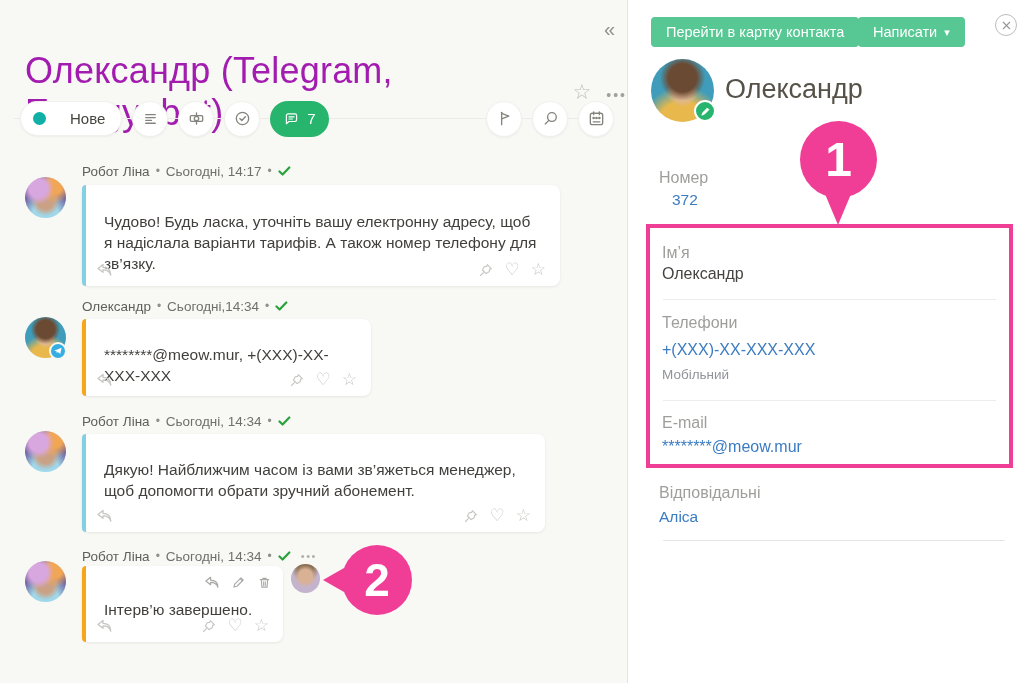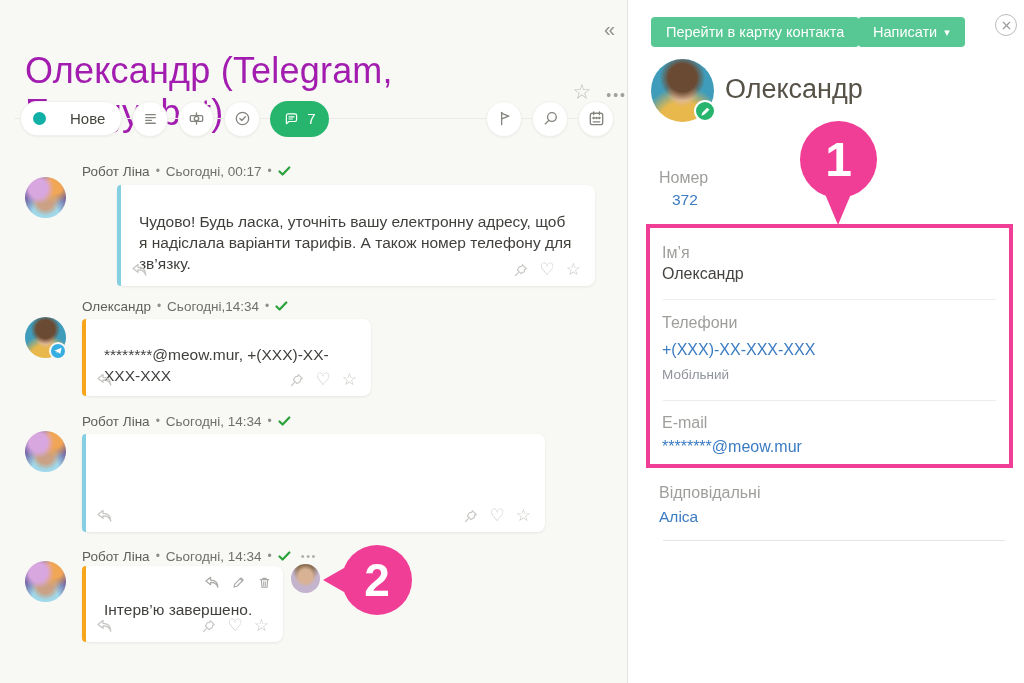--- a/index.html
+++ b/index.html
@@ -189,29 +189,29 @@
         <circle cx="13" cy="9.5" r="0.7" fill="#84847f"></circle>
           <line x1="6.5" y1="13.5" x2="13.5" y2="13.5"></line>
         </svg>
     </div>
   </div>
 
   <div class="avatar av-robot" style="left:25px; top:177px;"></div>
   <div class="msg-head" style="left:82px; top:162px;">
     <span class="author">Робот Ліна</span>
     <span class="sep">•</span>
-    <span>Сьогодні, 00:17</span>
+    <span>Сьогодні, 14:17</span>
     <span class="sep">•</span>
     <span class="chk">
       <svg width="13" height="12" viewBox="0 0 13 12" fill="none" stroke="#2aa23b" stroke-width="2.2" stroke-linecap="round" stroke-linejoin="round">
           <polyline points="1.5,6.5 4.6,9.5 11.3,2.5"></polyline>
         </svg>
       </span>
   </div>
-  <div class="card accent-cyan" style="left:82px; top:185px; width:478px; height:101px;margin-left:35px;">
+  <div class="card accent-cyan" style="left:82px; top:185px; width:478px; height:101px;">
     <div class="body" style="top:26px;">Чудово! Будь ласка, уточніть вашу електронну адресу, щоб я надіслала варіанти тарифів. А також номер телефону для зв’язку.</div>
     <div class="foot-l f-ic">
       <svg width="18" height="16" viewBox="0 0 18 16">
           <path d="M8 2.5 L3 6.5 L8 10.3 V7.8 C12 7.7 14.6 9 15.8 13.2 C15.8 7.6 12.6 5.4 8 5.4 Z"></path>
         </svg>
       </div>
     <div class="foot-r">
       <span class="f-ic">
         <svg width="16" height="16" viewBox="0 0 18 18">
             <path d="M10.5 3 L15 7.5 L13 8.3 L12.6 11 L9 13 L5 9 L7 5.4 L9.7 5 Z"></path>
@@ -265,20 +265,21 @@
     <span class="sep">•</span>
     <span>Сьогодні, 14:34</span>
     <span class="sep">•</span>
     <span class="chk">
       <svg width="13" height="12" viewBox="0 0 13 12" fill="none" stroke="#2aa23b" stroke-width="2.2" stroke-linecap="round" stroke-linejoin="round">
           <polyline points="1.5,6.5 4.6,9.5 11.3,2.5"></polyline>
         </svg>
       </span>
   </div>
   <div class="card accent-cyan" style="left:82px; top:434px; width:463px; height:98px;">
+    <div class="body" style="top:25px;">Дякую! Найближчим часом із вами зв’яжеться менеджер, щоб допомогти обрати зручний абонемент.</div>
     <div class="foot-l f-ic">
       <svg width="18" height="16" viewBox="0 0 18 16">
           <path d="M8 2.5 L3 6.5 L8 10.3 V7.8 C12 7.7 14.6 9 15.8 13.2 C15.8 7.6 12.6 5.4 8 5.4 Z"></path>
         </svg>
       </div>
     <div class="foot-r">
       <span class="f-ic">
         <svg width="16" height="16" viewBox="0 0 18 18">
             <path d="M10.5 3 L15 7.5 L13 8.3 L12.6 11 L9 13 L5 9 L7 5.4 L9.7 5 Z"></path>
             <line x1="6" y1="12" x2="2.8" y2="15.2"></line>

